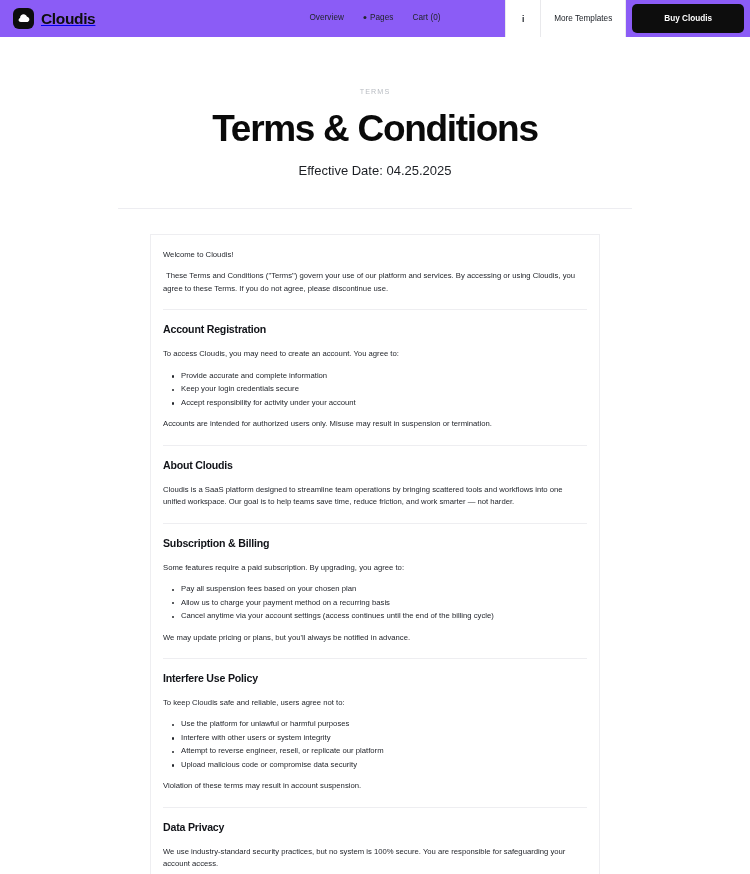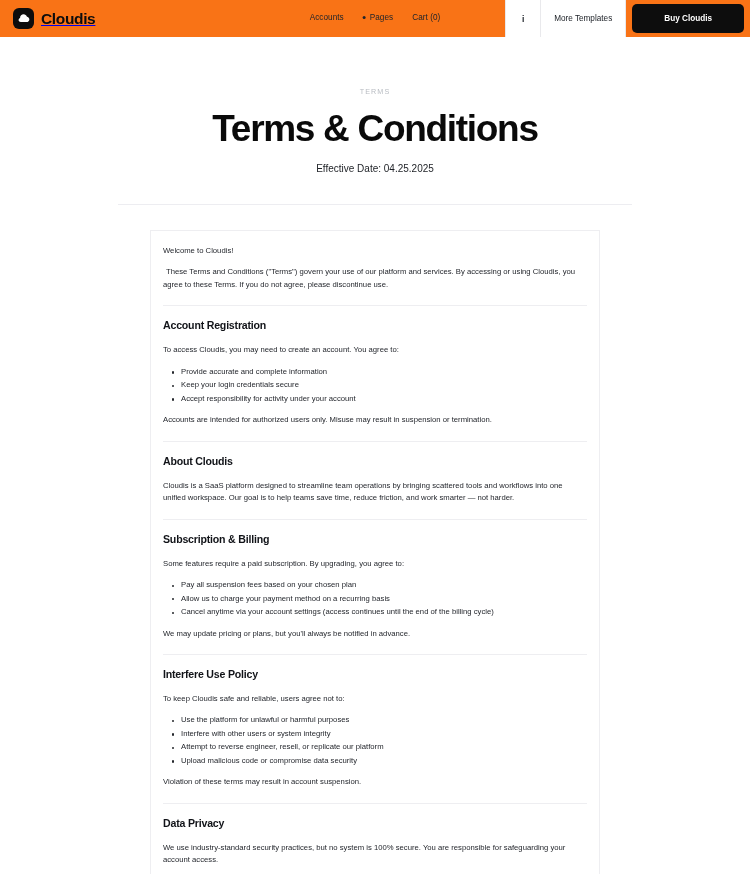--- a/index.html
+++ b/index.html
@@ -15,21 +15,21 @@
     background: #ffffff;
     color: #111111;
     -webkit-font-smoothing: antialiased;
   }
 
   
   .site-header {
     position: relative;
     height: 37px;
     width: 100%;
-    background: #f97316;
+    background: #8b5cf6;
     display: flex;
     align-items: center;
   }
 
   .brand {
     display: flex;
     align-items: center;
     gap: 7px;
     position: absolute;
     left: 13px;
@@ -150,21 +150,21 @@
   .page-title {
     font-size: 37px;
     font-weight: 700;
     letter-spacing: -1.3px;
     color: #0a0a0a;
     line-height: 1.08;
   }
 
   .effective-date {
     margin-top: 14px;
-    font-size: 10px;
+    font-size: 13px;
     color: #1c1f24;
     font-weight: 500;
   }
 
   .hero-rule {
     width: 514px;
     height: 1px;
     background: #ededf1;
     margin: 30px auto 0 auto;
   }
@@ -244,21 +244,21 @@
     <span class="brand-mark">
       <svg width="14" height="14" viewBox="0 0 24 24" aria-hidden="true">
         <path d="M6.6 17.2h9.9c2.6 0 4.7-2 4.7-4.5 0-2.3-1.8-4.2-4.1-4.5C16.3 5.6 14 3.8 11.3 3.8 8 3.8 5.3 6.4 5.3 9.6c0 .2 0 .4.1.6-1.6.5-2.7 1.9-2.7 3.6 0 2 1.7 3.4 3.9 3.4z" fill="#ffffff"></path>
       </svg>
     </span>
     <span class="brand-name">Cloudis</span>
   </a>
 
   <nav class="main-nav">
     <a class="nav-link" href="#">
-      <span>Accounts</span>
+      <span>Overview</span>
     </a>
     <a class="nav-link" href="#">
       <span class="nav-dot"></span>
       <span>Pages</span>
     </a>
     <a class="nav-link" href="#">
       <span>Cart (0)</span>
     </a>
   </nav>
 

